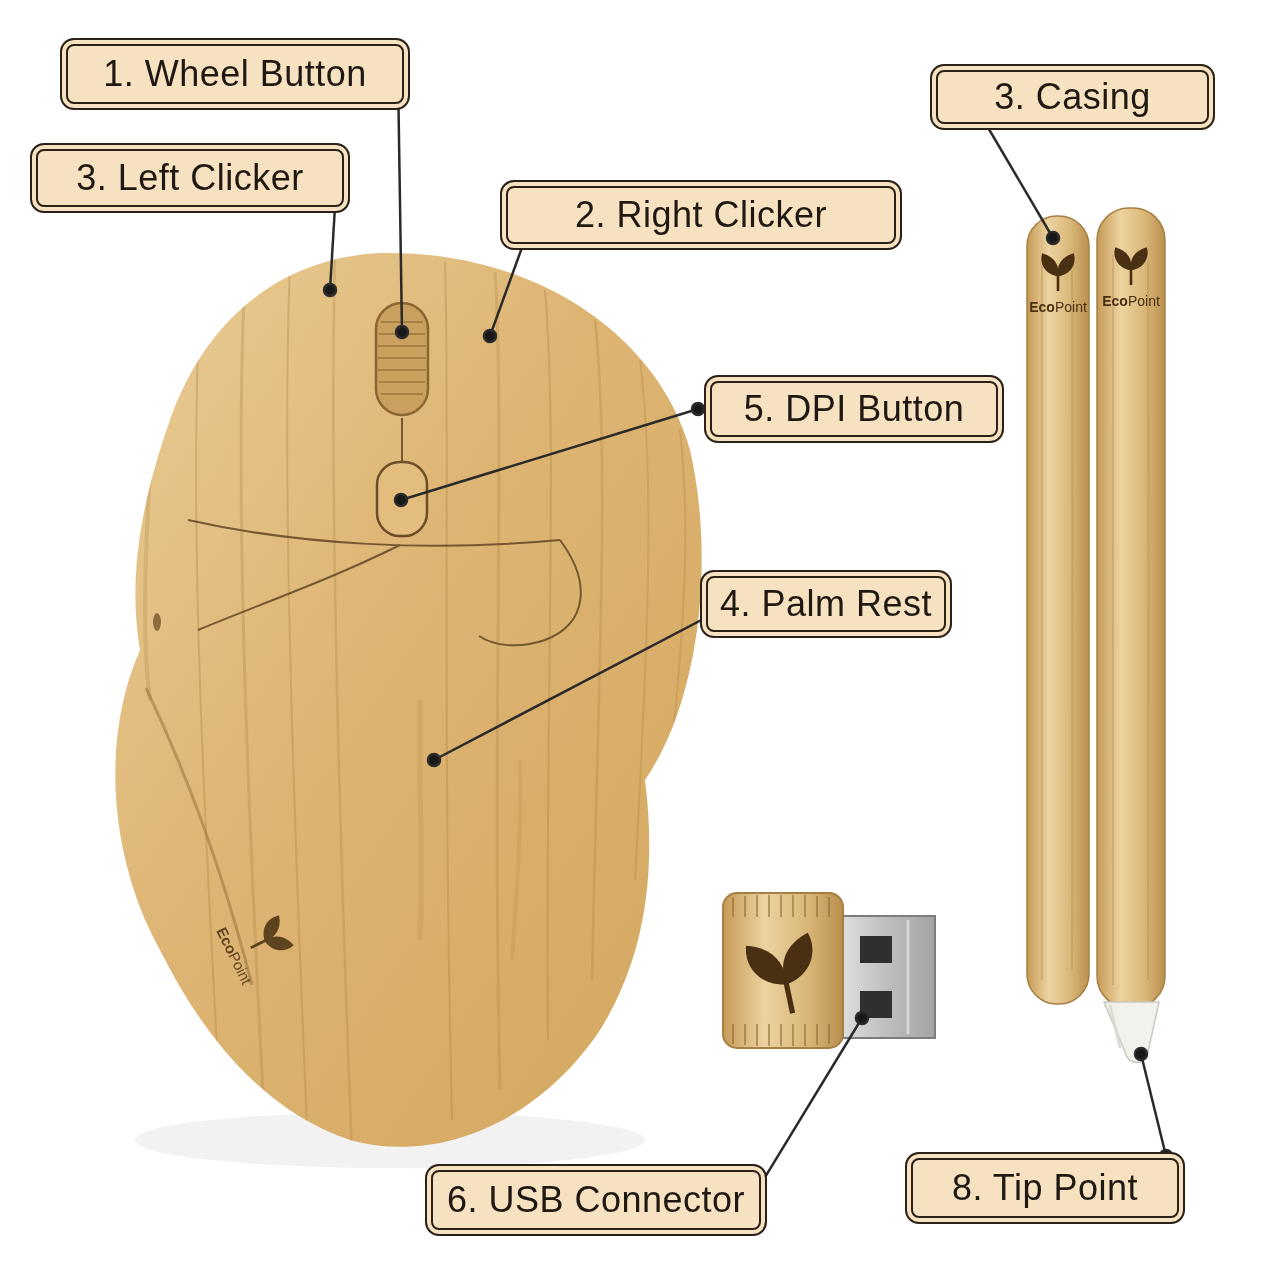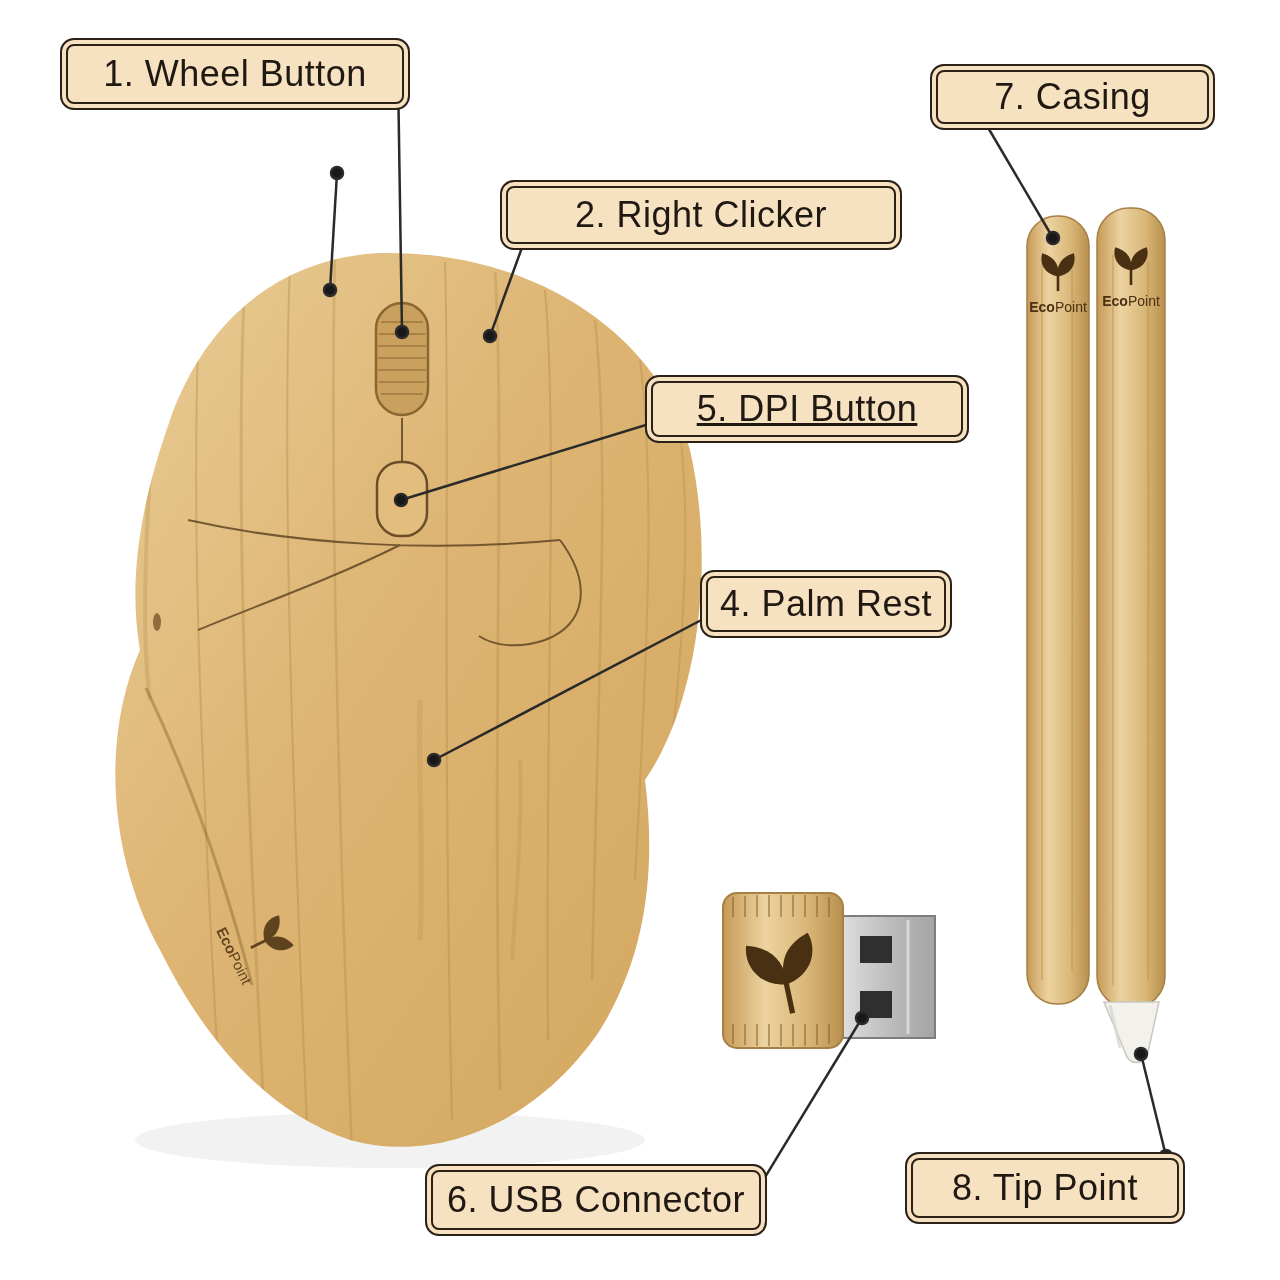--- a/index.html
+++ b/index.html
@@ -205,26 +205,27 @@
         <circle cx="1053" cy="238" r="6"></circle>
 
       <line x1="1166" y1="1156" x2="1141" y2="1054"></line>
       <circle cx="1166" cy="1156" r="6"></circle>
         <circle cx="1141" cy="1054" r="6"></circle>
     </g>
   </svg>
 
   <div class="label" style="left:60px;  top:38px;   width:350px; height:72px;">1. Wheel Button</div>
 
+  <div class="label" style="left:30px;  top:143px;  width:320px; height:70px;">3. Left Clicker</div>
 
   <div class="label" style="left:500px; top:180px;  width:402px; height:70px;">2. Right Clicker</div>
 
-  <div class="label" style="left:645px; top:375px;  width:324px; height:68px;text-decoration:underline;">5. DPI Button</div>
+  <div class="label" style="left:704px; top:375px;  width:300px; height:68px;">5. DPI Button</div>
 
   <div class="label" style="left:700px; top:570px;  width:252px; height:68px;">4. Palm Rest</div>
 
   <div class="label" style="left:425px; top:1164px; width:342px; height:72px;text-align:right;">6. USB Connector</div>
 
-  <div class="label" style="left:930px; top:64px;   width:285px; height:66px;">7. Casing</div>
+  <div class="label" style="left:930px; top:64px;   width:285px; height:66px;">3. Casing</div>
 
   <div class="label" style="left:905px; top:1152px; width:280px; height:72px;border-radius:14px;">8. Tip Point</div>
 
 </div>
 
 </body></html>

